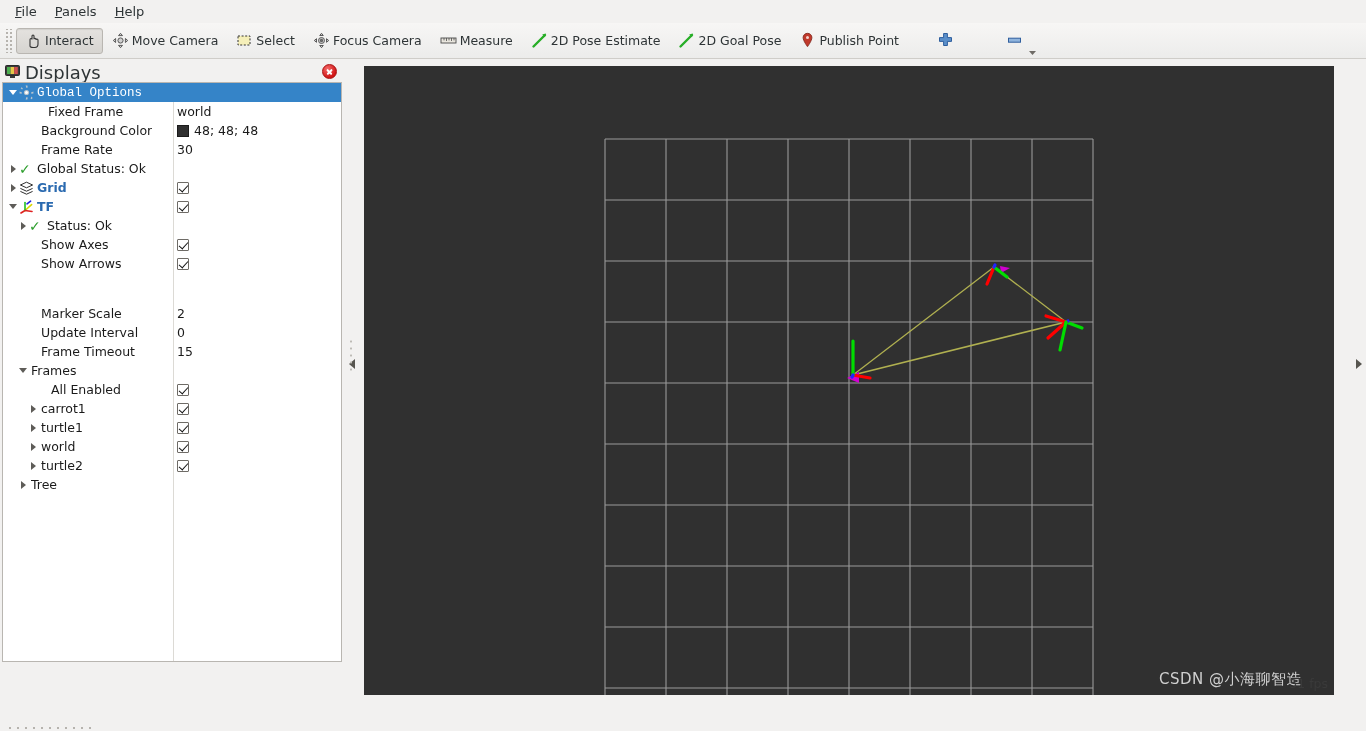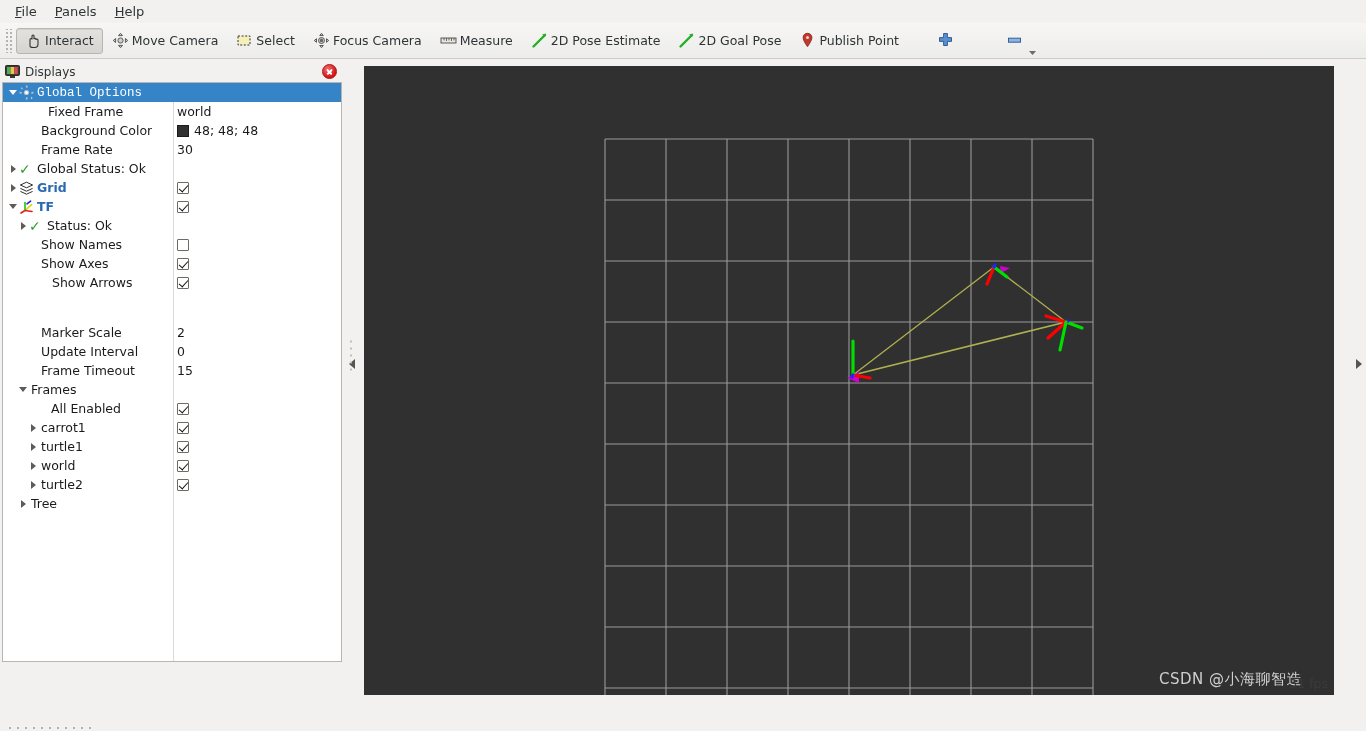--- a/index.html
+++ b/index.html
@@ -67,21 +67,21 @@
 
   
   .dock {
     position: absolute; left: 2px; top: 62px;
     width: 340px; height: 600px;
   }
   .dock-title {
     height: 20px;
     background: #f2f1f0;
     display: flex; align-items: center;
-    font-size: 12px; color: #2e3436;
+    font-size: 18px; color: #2e3436;
     padding-left: 3px;
     position: relative;
   }
   .dock-title .dt-ico { width: 15px; height: 14px; margin-right: 5px; }
   .dock-close {
     position: absolute; right: 5px; top: 2px;
     width: 15px; height: 15px;
     border-radius: 50%;
     background: radial-gradient(circle at 35% 30%, #f56a6a, #d01616 70%);
     border: 1px solid #a91010;
@@ -406,34 +406,26 @@
             </span>
           </div>
           <div class="row" style="padding-left: 15px;">
             <span class="expander closed"></span>
             <span class="chk-green">✓</span>
             <span class="label">Status: Ok</span>
           </div>
           <div class="row" style="padding-left: 25px;">
             <span class="expander"></span>
             <span style="width: 2px; flex: 0 0 auto;"></span>
-            <span class="label">Show Names</span>
-            <span class="value">
-              <span class="cbox"></span>
-            </span>
-          </div>
-          <div class="row" style="padding-left: 25px;">
-            <span class="expander"></span>
-            <span style="width: 2px; flex: 0 0 auto;"></span>
             <span class="label">Show Axes</span>
             <span class="value">
               <span class="cbox on"></span>
             </span>
           </div>
-          <div class="row" style="padding-left: 36px; text-align: center;">
+          <div class="row" style="padding-left: 25px; text-align: center;">
             <span class="expander"></span>
             <span style="width: 2px; flex: 0 0 auto;"></span>
             <span class="label">Show Arrows</span>
             <span class="value">
               <span class="cbox on"></span>
             </span>
           </div>
           <div class="row" style="padding-left: 25px; margin-top: 31px;">
             <span class="expander"></span>
             <span style="width: 2px; flex: 0 0 auto;"></span>

